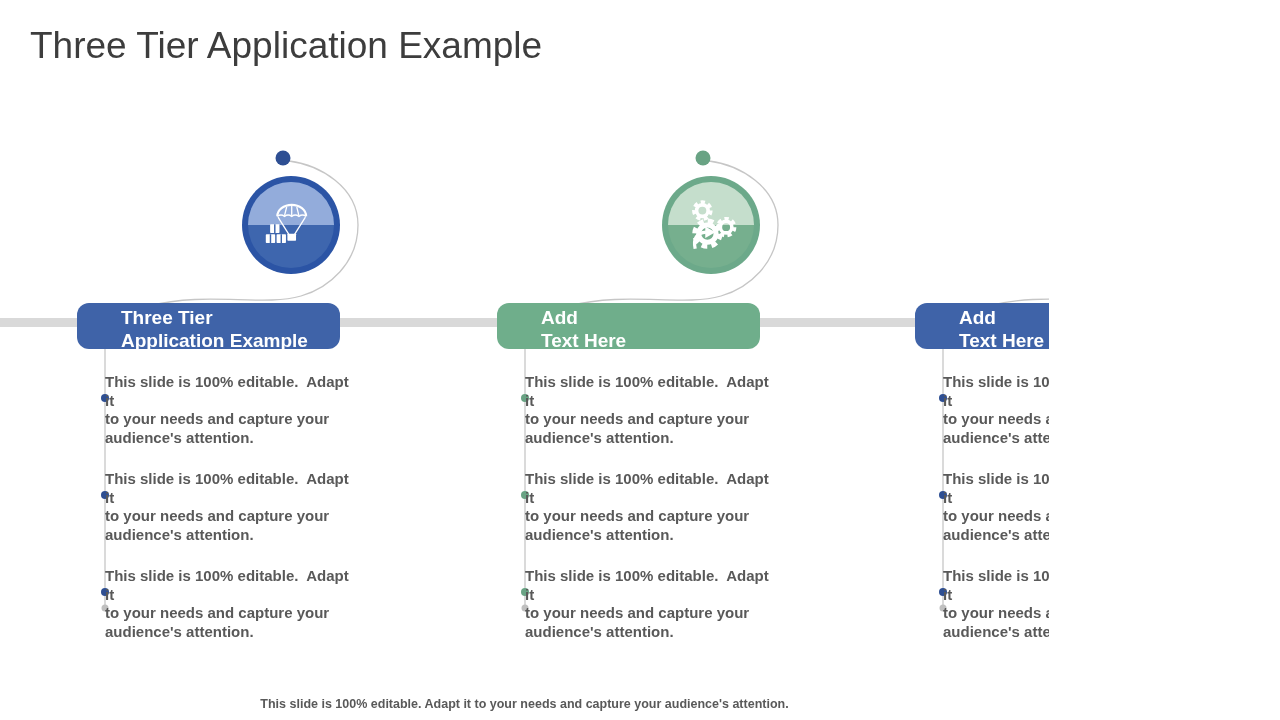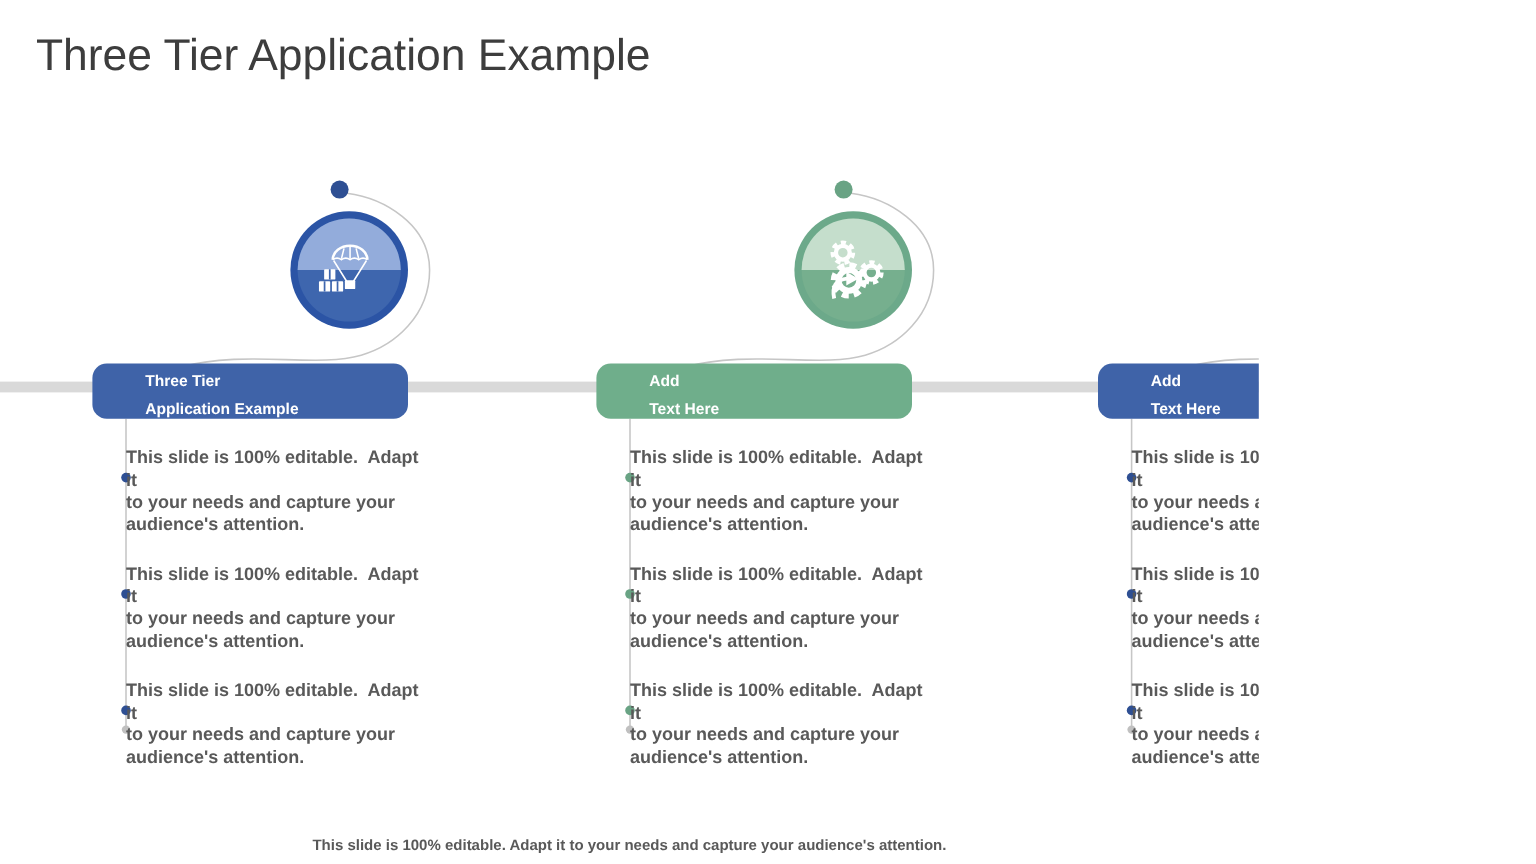--- a/index.html
+++ b/index.html
@@ -22,21 +22,21 @@
   .ring{fill:var(--ring);}
   .cbody{fill:var(--body);}
   .gloss{fill:var(--gloss);}
   .topdot,.bullet{fill:var(--dot);}
   .enddot{fill:var(--end_dot,#c0c0c0);}
   .holefill{fill:var(--body);}
   .holestroke{stroke:var(--body);stroke-width:2;fill:none;}
   .band{
     position:absolute;left:0;top:158px;width:263px;height:46px;box-sizing:border-box;
     border-radius:12px;background:var(--accent);
-    color:#fff;font-weight:bold;font-size:13px;line-height:23px;
+    color:#fff;font-weight:bold;font-size:19px;line-height:23px;
     padding:3px 20px 0 44px;white-space:pre-line;
   }
   .bullet-text{
     position:absolute;left:28px;width:256px;
     font-size:15px;line-height:18.5px;color:var(--text,#595959);
     white-space:pre-wrap;
     font-weight:bold;
   }
   .bt-0{top:228px;} .bt-1{top:325px;} .bt-2{top:422px;}
   .footer{

